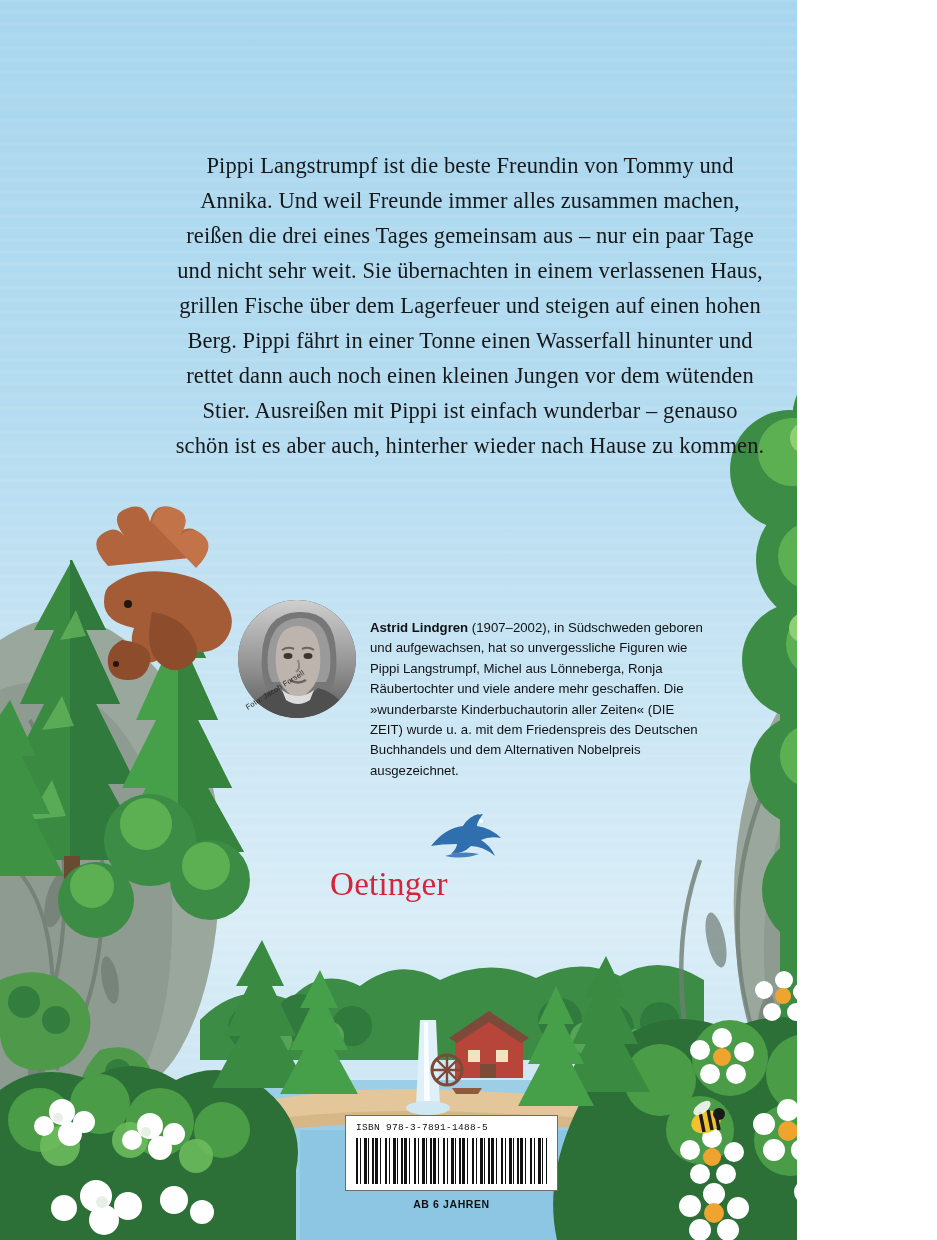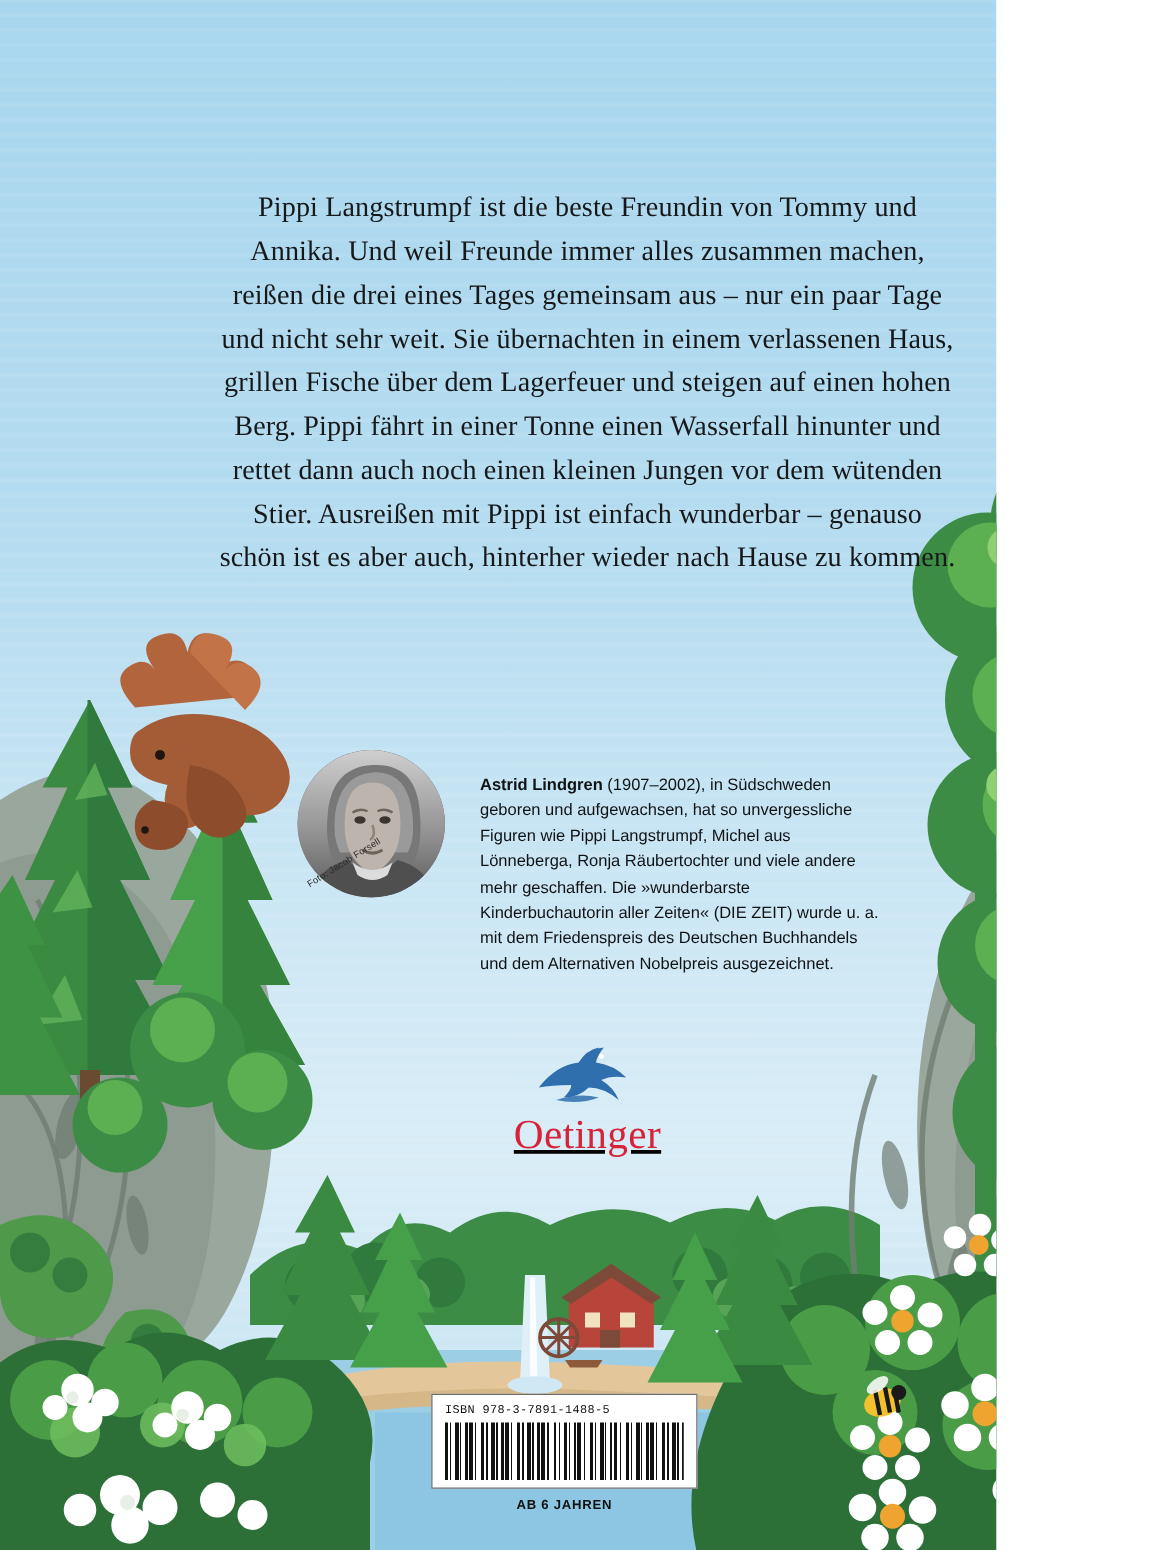--- a/index.html
+++ b/index.html
@@ -71,37 +71,35 @@
     top: 104px;
     font-size: 7.5px;
     color: #2b2b2b;
     transform: rotate(-32deg);
     transform-origin: left top;
     white-space: nowrap;
     letter-spacing: 0.2px;
   }
   .author-text {
     flex: 1;
-    margin-left: 28px;
+    margin-left: 14px;
     padding-top: 18px;
     font-size: 13.2px;
     line-height: 20.4px;
     color: #101214;
     text-align: left;
   }
   .author-text b { font-weight: bold; }
 
   
   .publisher {
     position: absolute;
     left: 330px;
-    top: 836px;
+    top: 812px;
     width: 280px;
-    text-align: center;
-    text-decoration: underline;
   }
   .publisher .bird { display: block; margin: 0 auto 2px; }
   .publisher .name {
     font-family: "Liberation Serif", serif;
     font-size: 33px;
     color: #d6233a;
     letter-spacing: 0.3px;
   }
 
   

